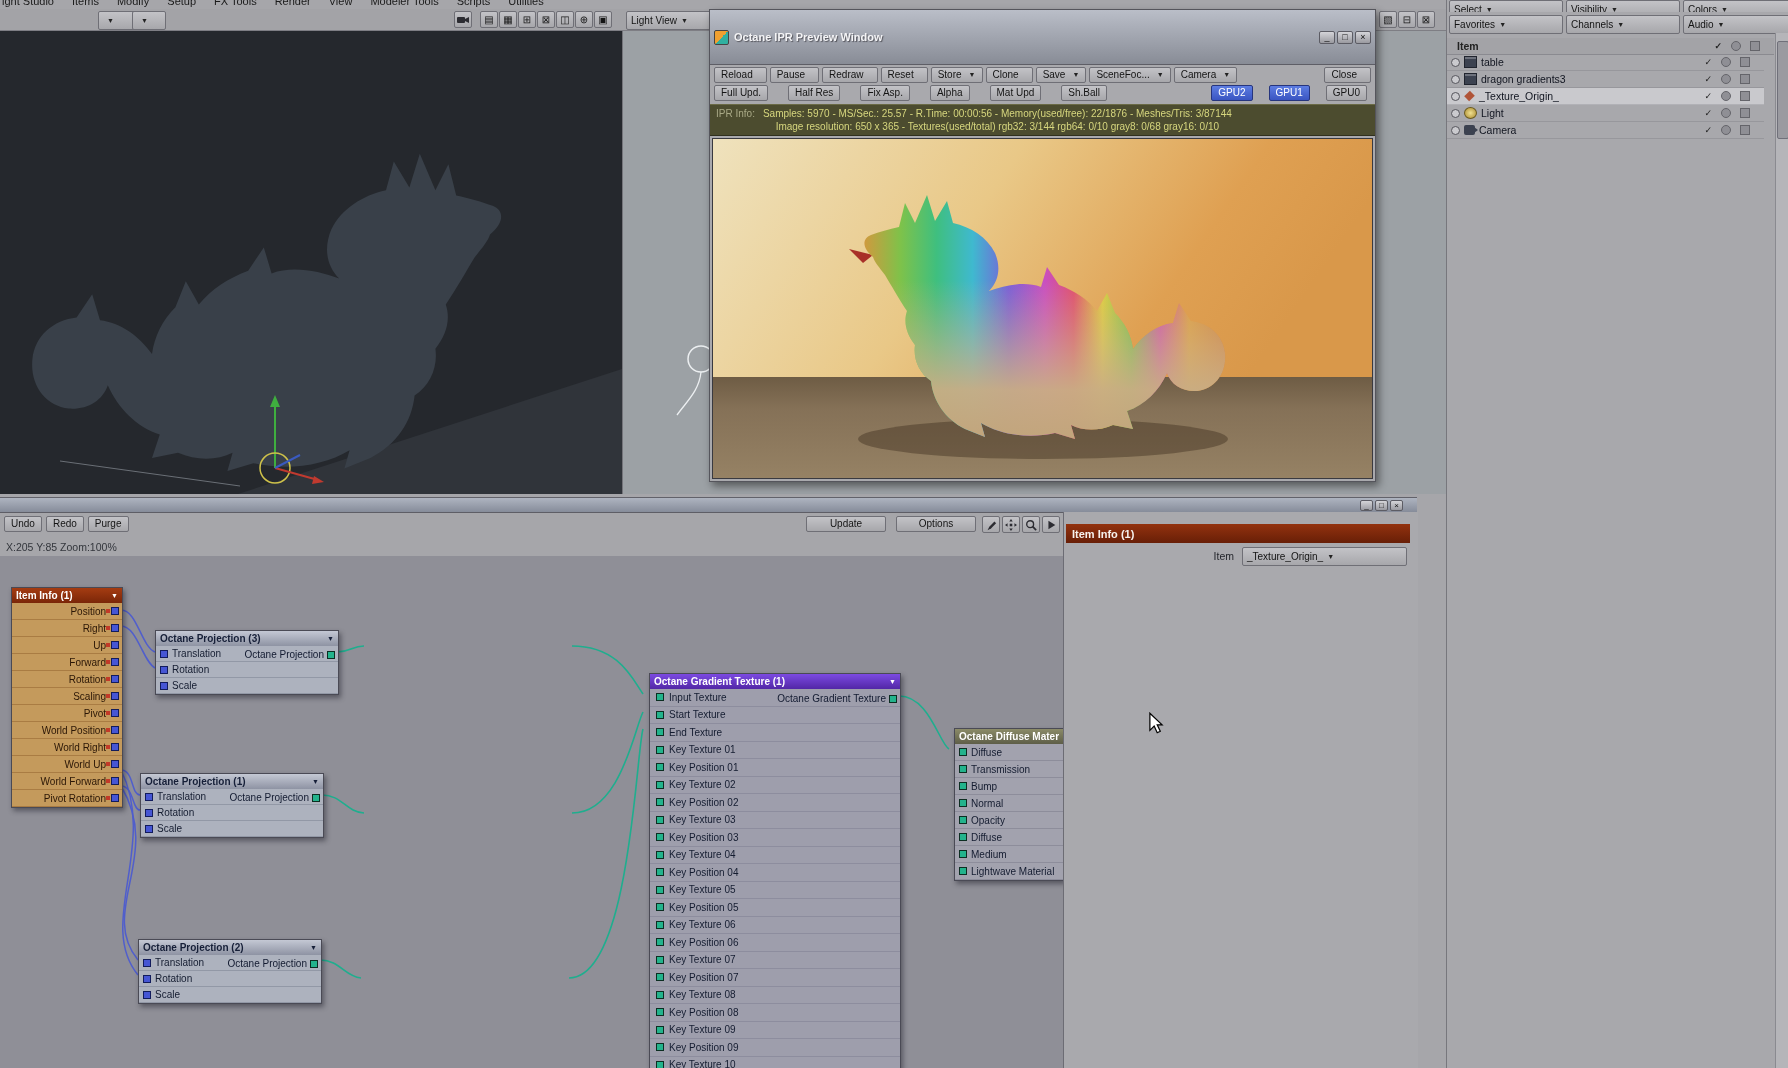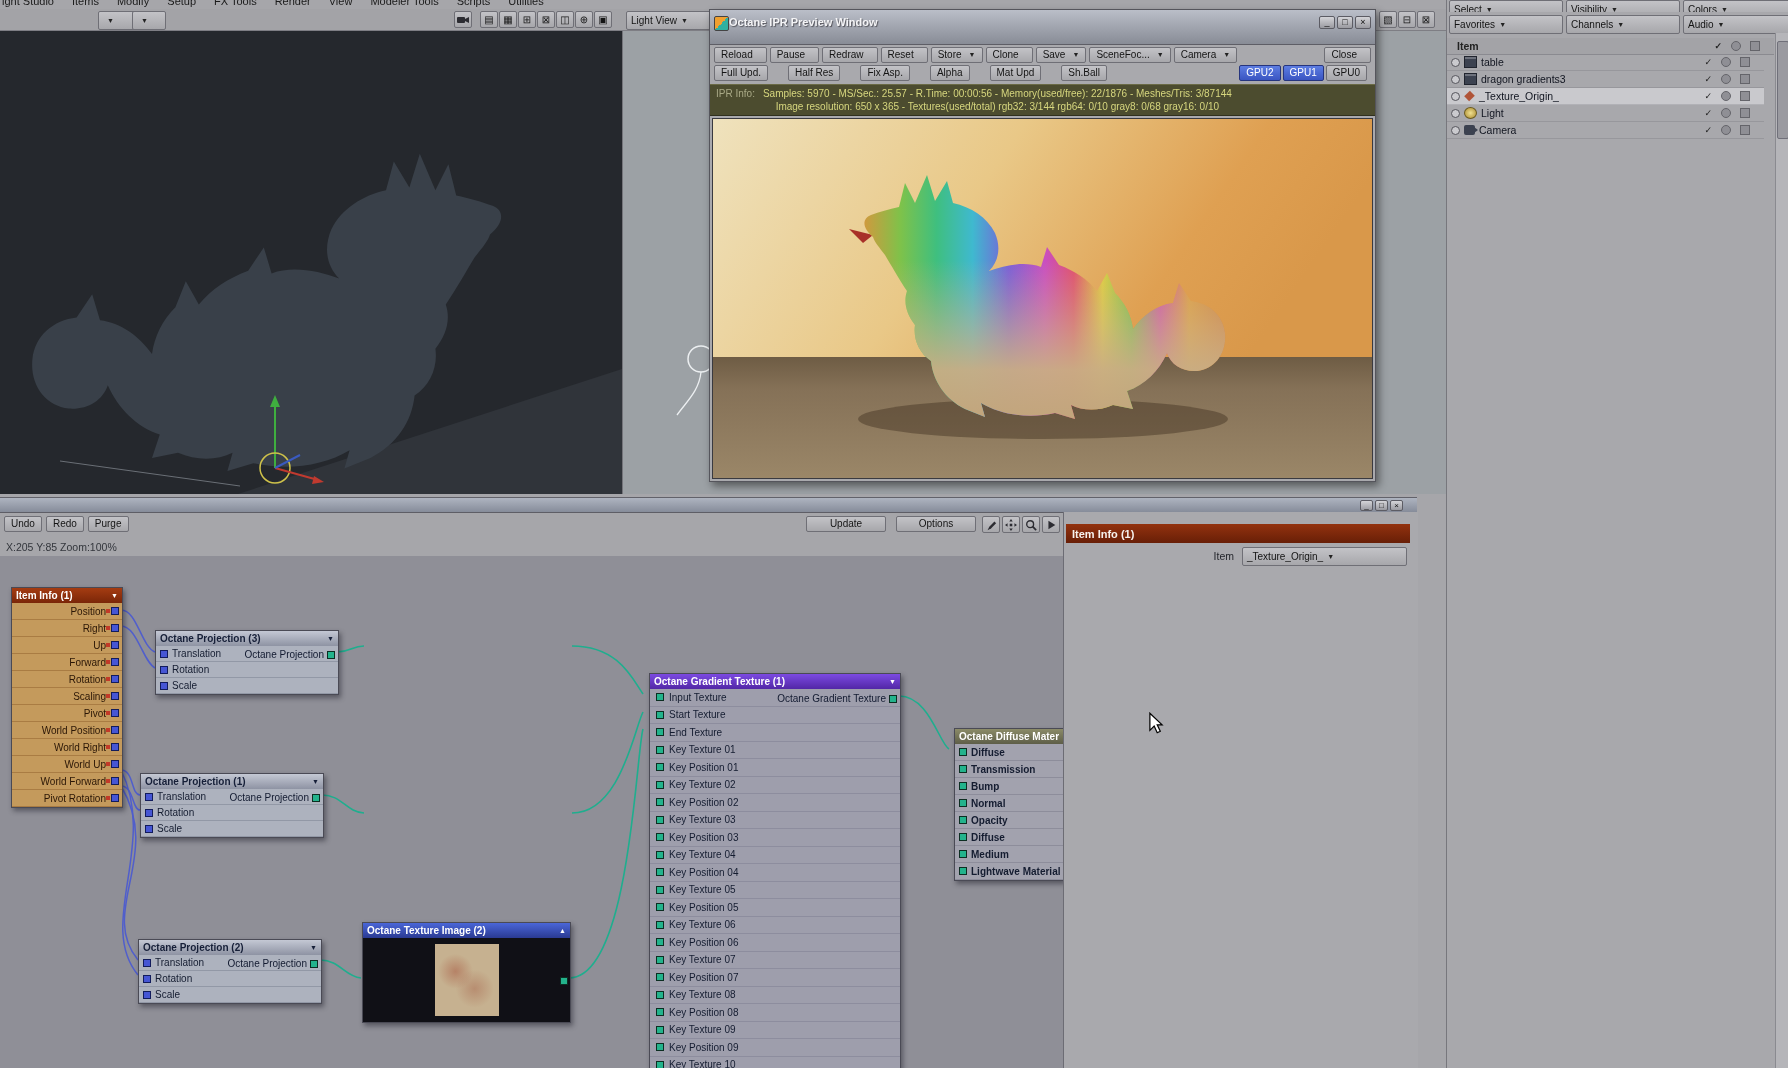--- a/index.html
+++ b/index.html
@@ -44,28 +44,28 @@
        border-top:3px solid transparent;border-bottom:3px solid transparent;}
   .cols{margin-left:auto;display:flex;gap:9px;align-items:center;padding-right:14px;}
   .chk{font-size:9px;color:#222;}
   .mini{width:8px;height:8px;background:#8f8f95;border:1px solid #64646a;flex:0 0 auto;}
   .mini.eye{border-radius:50%;}
   #rp-scroll{position:absolute;right:0;top:33px;width:13px;bottom:0;background:#b5b5b9;border-left:1px solid #8a8a90;}
   #rp-thumb{position:absolute;left:1px;top:8px;width:10px;height:96px;background:#9a9aa0;border:1px solid #70707a;border-radius:2px;}
   
   #ipr{position:absolute;left:709px;top:9px;width:665px;height:471px;background:#a9a9ad;border:1px solid #55555c;
        box-shadow:3px 4px 8px rgba(0,0,0,.45);display:flex;flex-direction:column;z-index:5;}
-  #ipr .titlebar{height:22px;background:linear-gradient(#babec8,#888c96);display:flex;
-       padding:6px 4px;border-bottom:1px solid #5e5e66;}
+  #ipr .titlebar{height:22px;background:linear-gradient(#babec8,#888c96);display:flex;align-items:center;
+       padding:16px 4px;gap:5px;border-bottom:1px solid #5e5e66;}
   #ipr .titlebar .title{font-size:11px;font-weight:bold;color:#f4f4f6;text-shadow:1px 1px 1px #55555c;}
   .octane-ico{width:13px;height:13px;border-radius:2px;background:linear-gradient(135deg,#f0a030 0 50%,#30b0a0 50%);border:1px solid #444;}
   #ipr .tb-btns{margin-left:auto;display:flex;gap:2px;}
   #ipr .row1,#ipr .row2{display:flex;gap:3px;align-items:center;padding:2px 4px 0 4px;}
   #ipr .row1 .btn:last-child{margin-left:auto;}
-  #ipr .gpus{margin-left:auto;display:flex;gap:2px;margin-right:4px;}
+  #ipr .gpus{margin-left:auto;display:flex;gap:16px;margin-right:4px;}
   .gpu.active{background:linear-gradient(#5d7de2,#3a55c2);color:#fff;border-color:#26357e;}
   #ipr .info{margin-top:3px;background:#4c4c2f;border-top:1px solid #6a6a46;border-bottom:1px solid #30301e;
        display:flex;gap:8px;padding:2px 6px;font-size:10px;line-height:13px;}
   #ipr .info .lab{color:#a9a986;flex:0 0 aupx;}
   #ipr .info .lines{color:#d6d67e;text-align:center;}
   #ipr .render{flex:1;margin:2px;border:1px solid #3a3a40;position:relative;overflow:hidden;background:#000;}
   
   #ne{position:absolute;left:0;top:497px;width:1417px;height:571px;background:#a6a6aa;border-top:1px solid #62626a;}
   #ne .titlebar{height:14px;background:linear-gradient(#aeb4c0,#868c9a);display:flex;align-items:center;
        justify-content:flex-end;gap:2px;padding-right:14px;border-bottom:1px solid #5e5e66;}
@@ -99,21 +99,21 @@
   .row{position:relative;display:flex;align-items:center;font-size:10px;color:#141c30;}
   .sq{width:6px;height:6px;border:1px solid #0c2e22;background:#23b38c;flex:0 0 auto;}
   .sq.blue{background:#4656d4;border-color:#121c5c;}
   .ii-row{height:16px;justify-content:flex-end;padding-right:16px;background:#c49a5c;color:#2a1606;
       border-bottom:1px solid rgba(120,70,20,.35);}
   .ii-row .sq{position:absolute;right:3px;}
   .ii-row .reddot{position:absolute;right:12px;width:4px;height:4px;background:#c23a28;}
   .proj-row{height:15px;padding-left:4px;gap:4px;background:#adb2be;border-bottom:1px solid rgba(40,50,70,.2);}
   .grad-row{height:16.5px;padding-left:6px;gap:5px;background:#9e9eac;border-bottom:1px solid rgba(50,50,80,.15);}
   .diff-row{height:16px;padding-left:4px;gap:4px;background:#a2a2ae;border-bottom:1px solid rgba(50,50,70,.18);
-      white-space:nowrap;overflow:hidden;font-weight:bold;}
+      white-space:nowrap;overflow:hidden;}
   .out-label{position:absolute;font-size:10px;color:#121a30;}
   .out-sq{position:absolute;}
   .tex-body{height:84px;background:#101016;display:flex;align-items:center;justify-content:center;position:relative;}
   .prev{width:64px;height:72px;}
   .prev3{background:linear-gradient(180deg,#f6f6f6 0%,#c0c0c0 30%,#585858 65%,#0a0a0a 100%);}
   .prev1{background:linear-gradient(90deg,#e03030,#e0a030,#e0e030,#30c040,#30c0d0,#3050e0,#b030d0);position:relative;}
   .prev1::before{content:"";position:absolute;inset:0;
       background:repeating-linear-gradient(180deg,rgba(0,0,0,.4) 0 1px,transparent 1px 7px),
                  repeating-linear-gradient(90deg,rgba(0,0,0,.28) 0 1px,transparent 1px 8px);}
   .prev2{background:radial-gradient(circle at 32% 38%,rgba(155,55,35,.38),transparent 28%),
@@ -675,30 +675,20 @@
             <span class="sq blue"></span>
             <span>Scale</span>
           </div>
         </div>
       <span class="out-label" style="top:18px;right:14px">Octane Projection</span>
       <span class="sq out-sq" style="top:20px;right:3px"></span>
     </div>
 
 
 
-    <div class="node" style="left:362px;top:366px;width:207px">
-      <div class="nh nh-tex">
-          <span>Octane Texture Image (2)</span>
-          <span class="tri">▲</span>
-        </div>
-      <div class="tex-body">
-          <span class="prev prev2"></span>
-        <span class="sq" style="position:absolute;right:2px;top:39px"></span>
-        </div>
-    </div>
 
     <div class="node" style="left:649px;top:117px;width:250px">
       <div class="nh nh-grad">
           <span>Octane Gradient Texture (1)</span>
           <span class="tri">▼</span>
         </div>
       <div>
 
           <div class="row grad-row">
             <span class="sq"></span>

